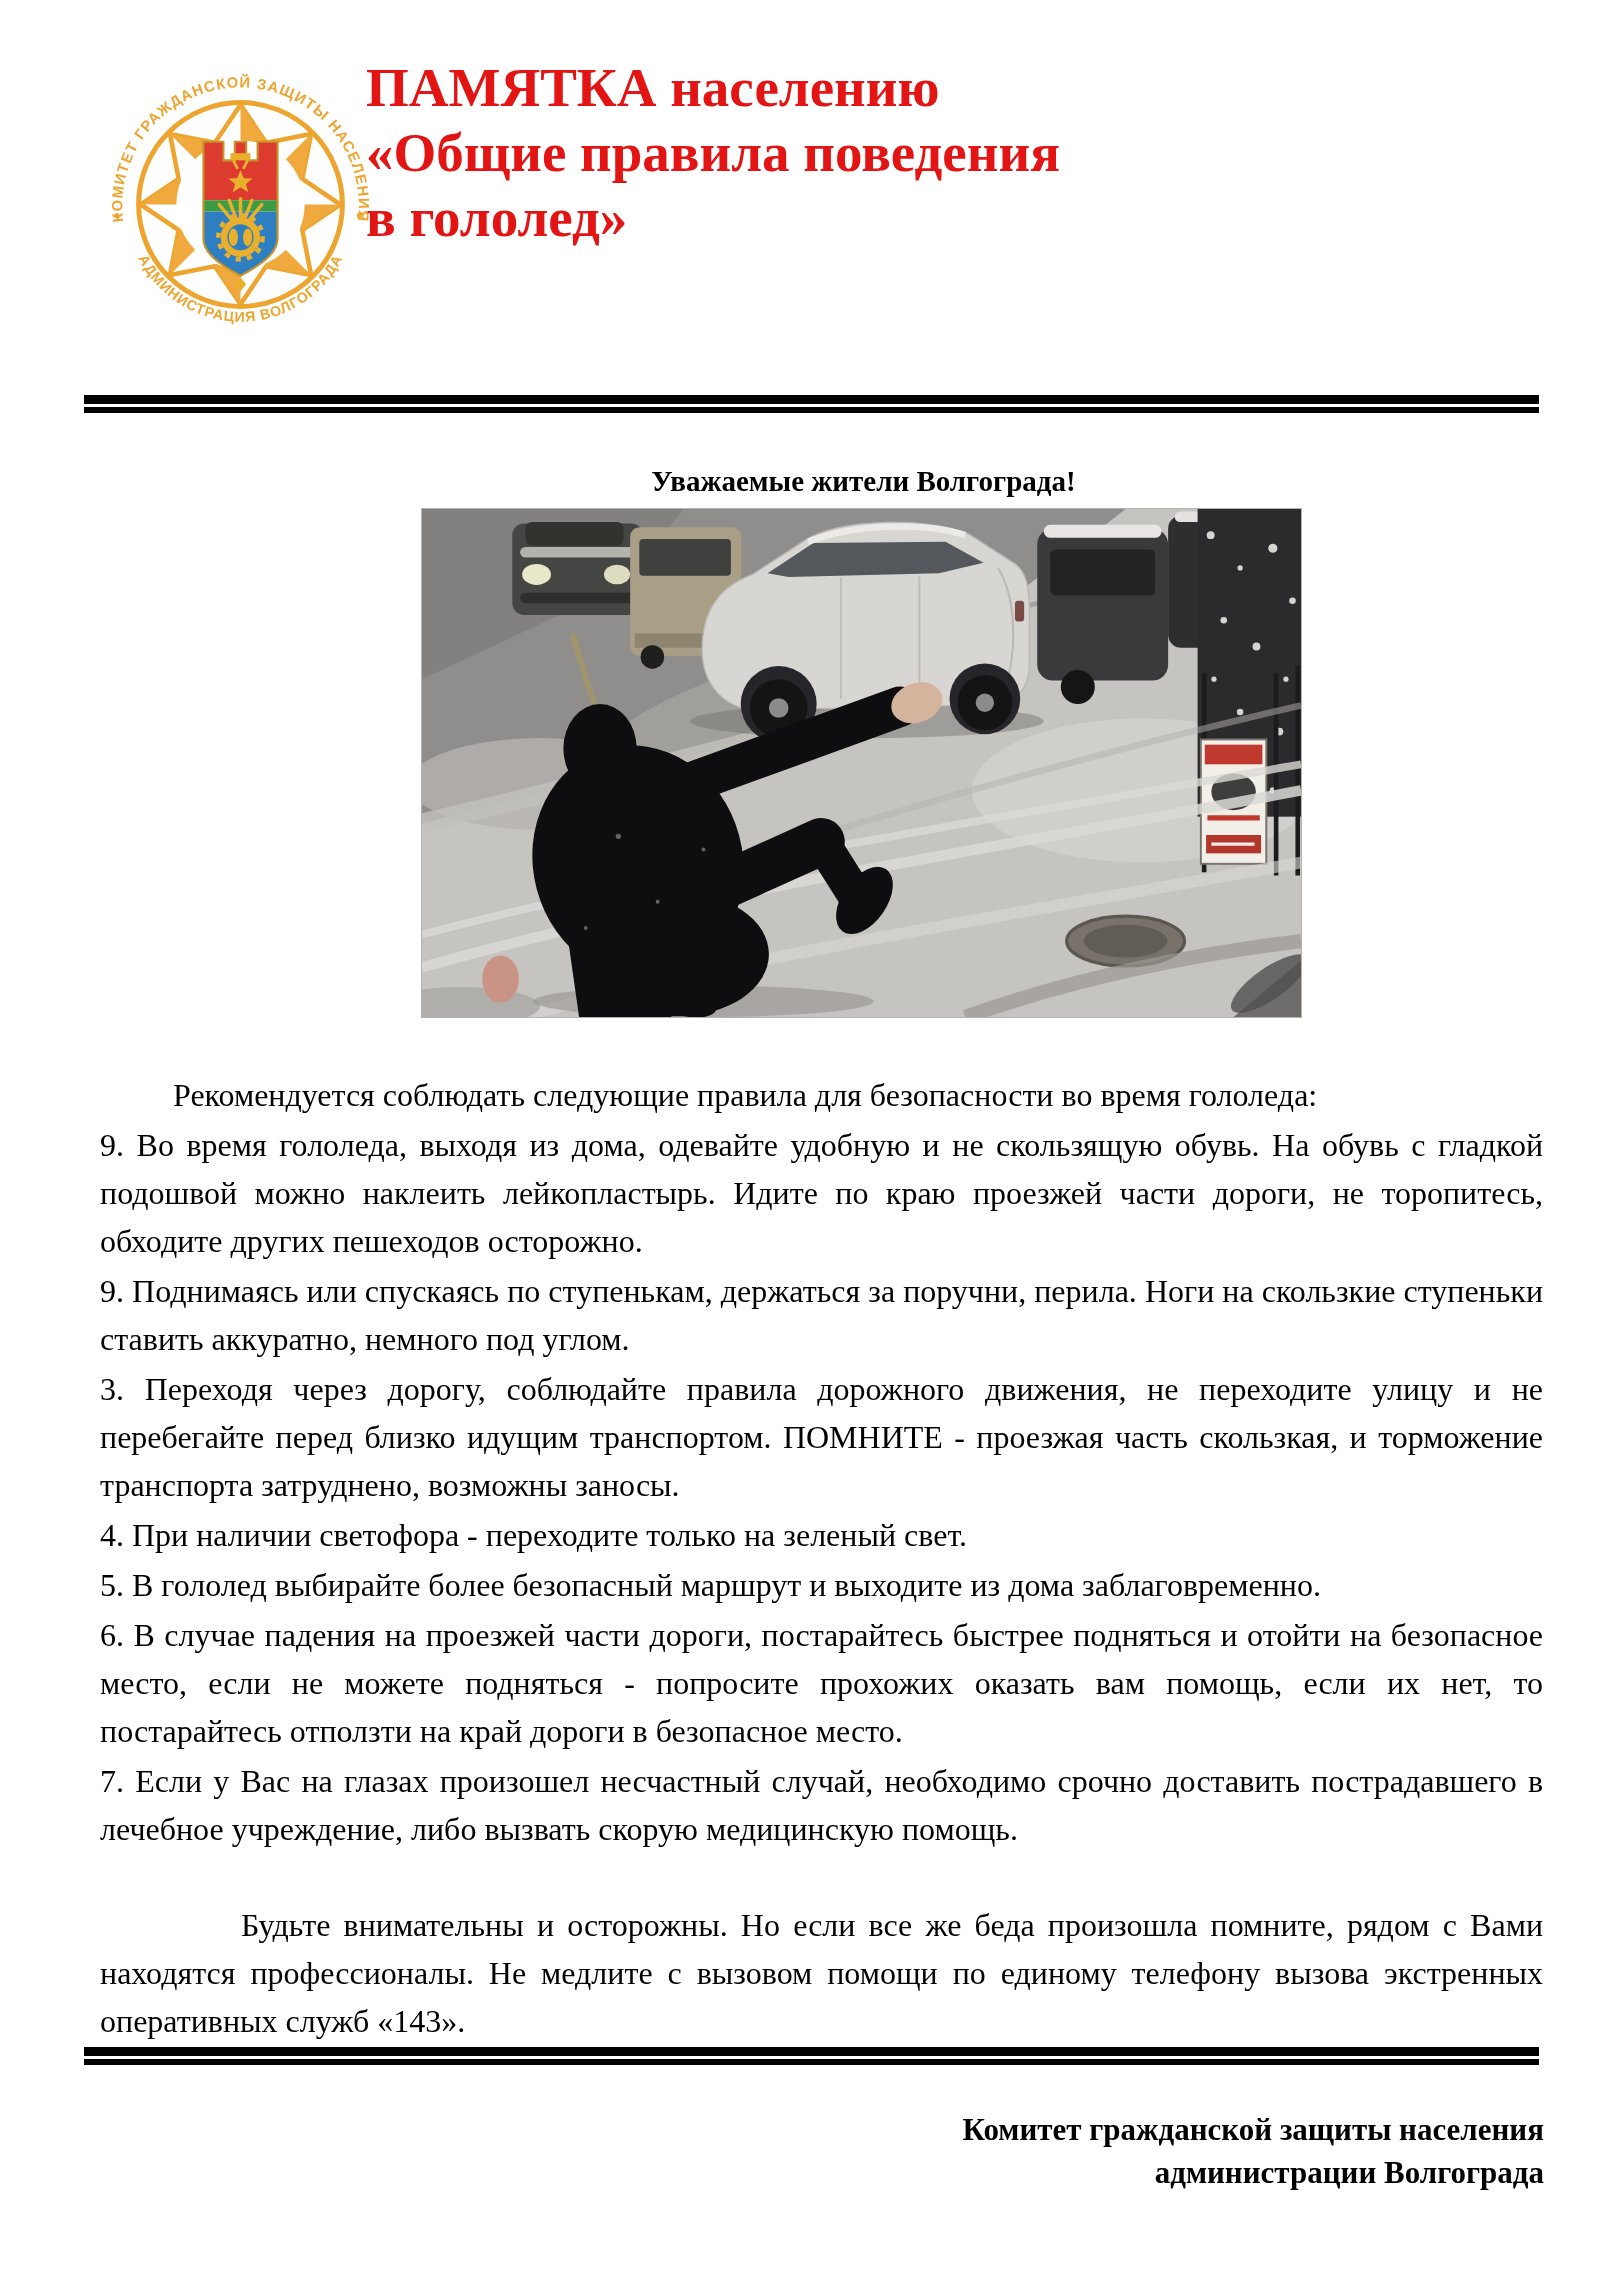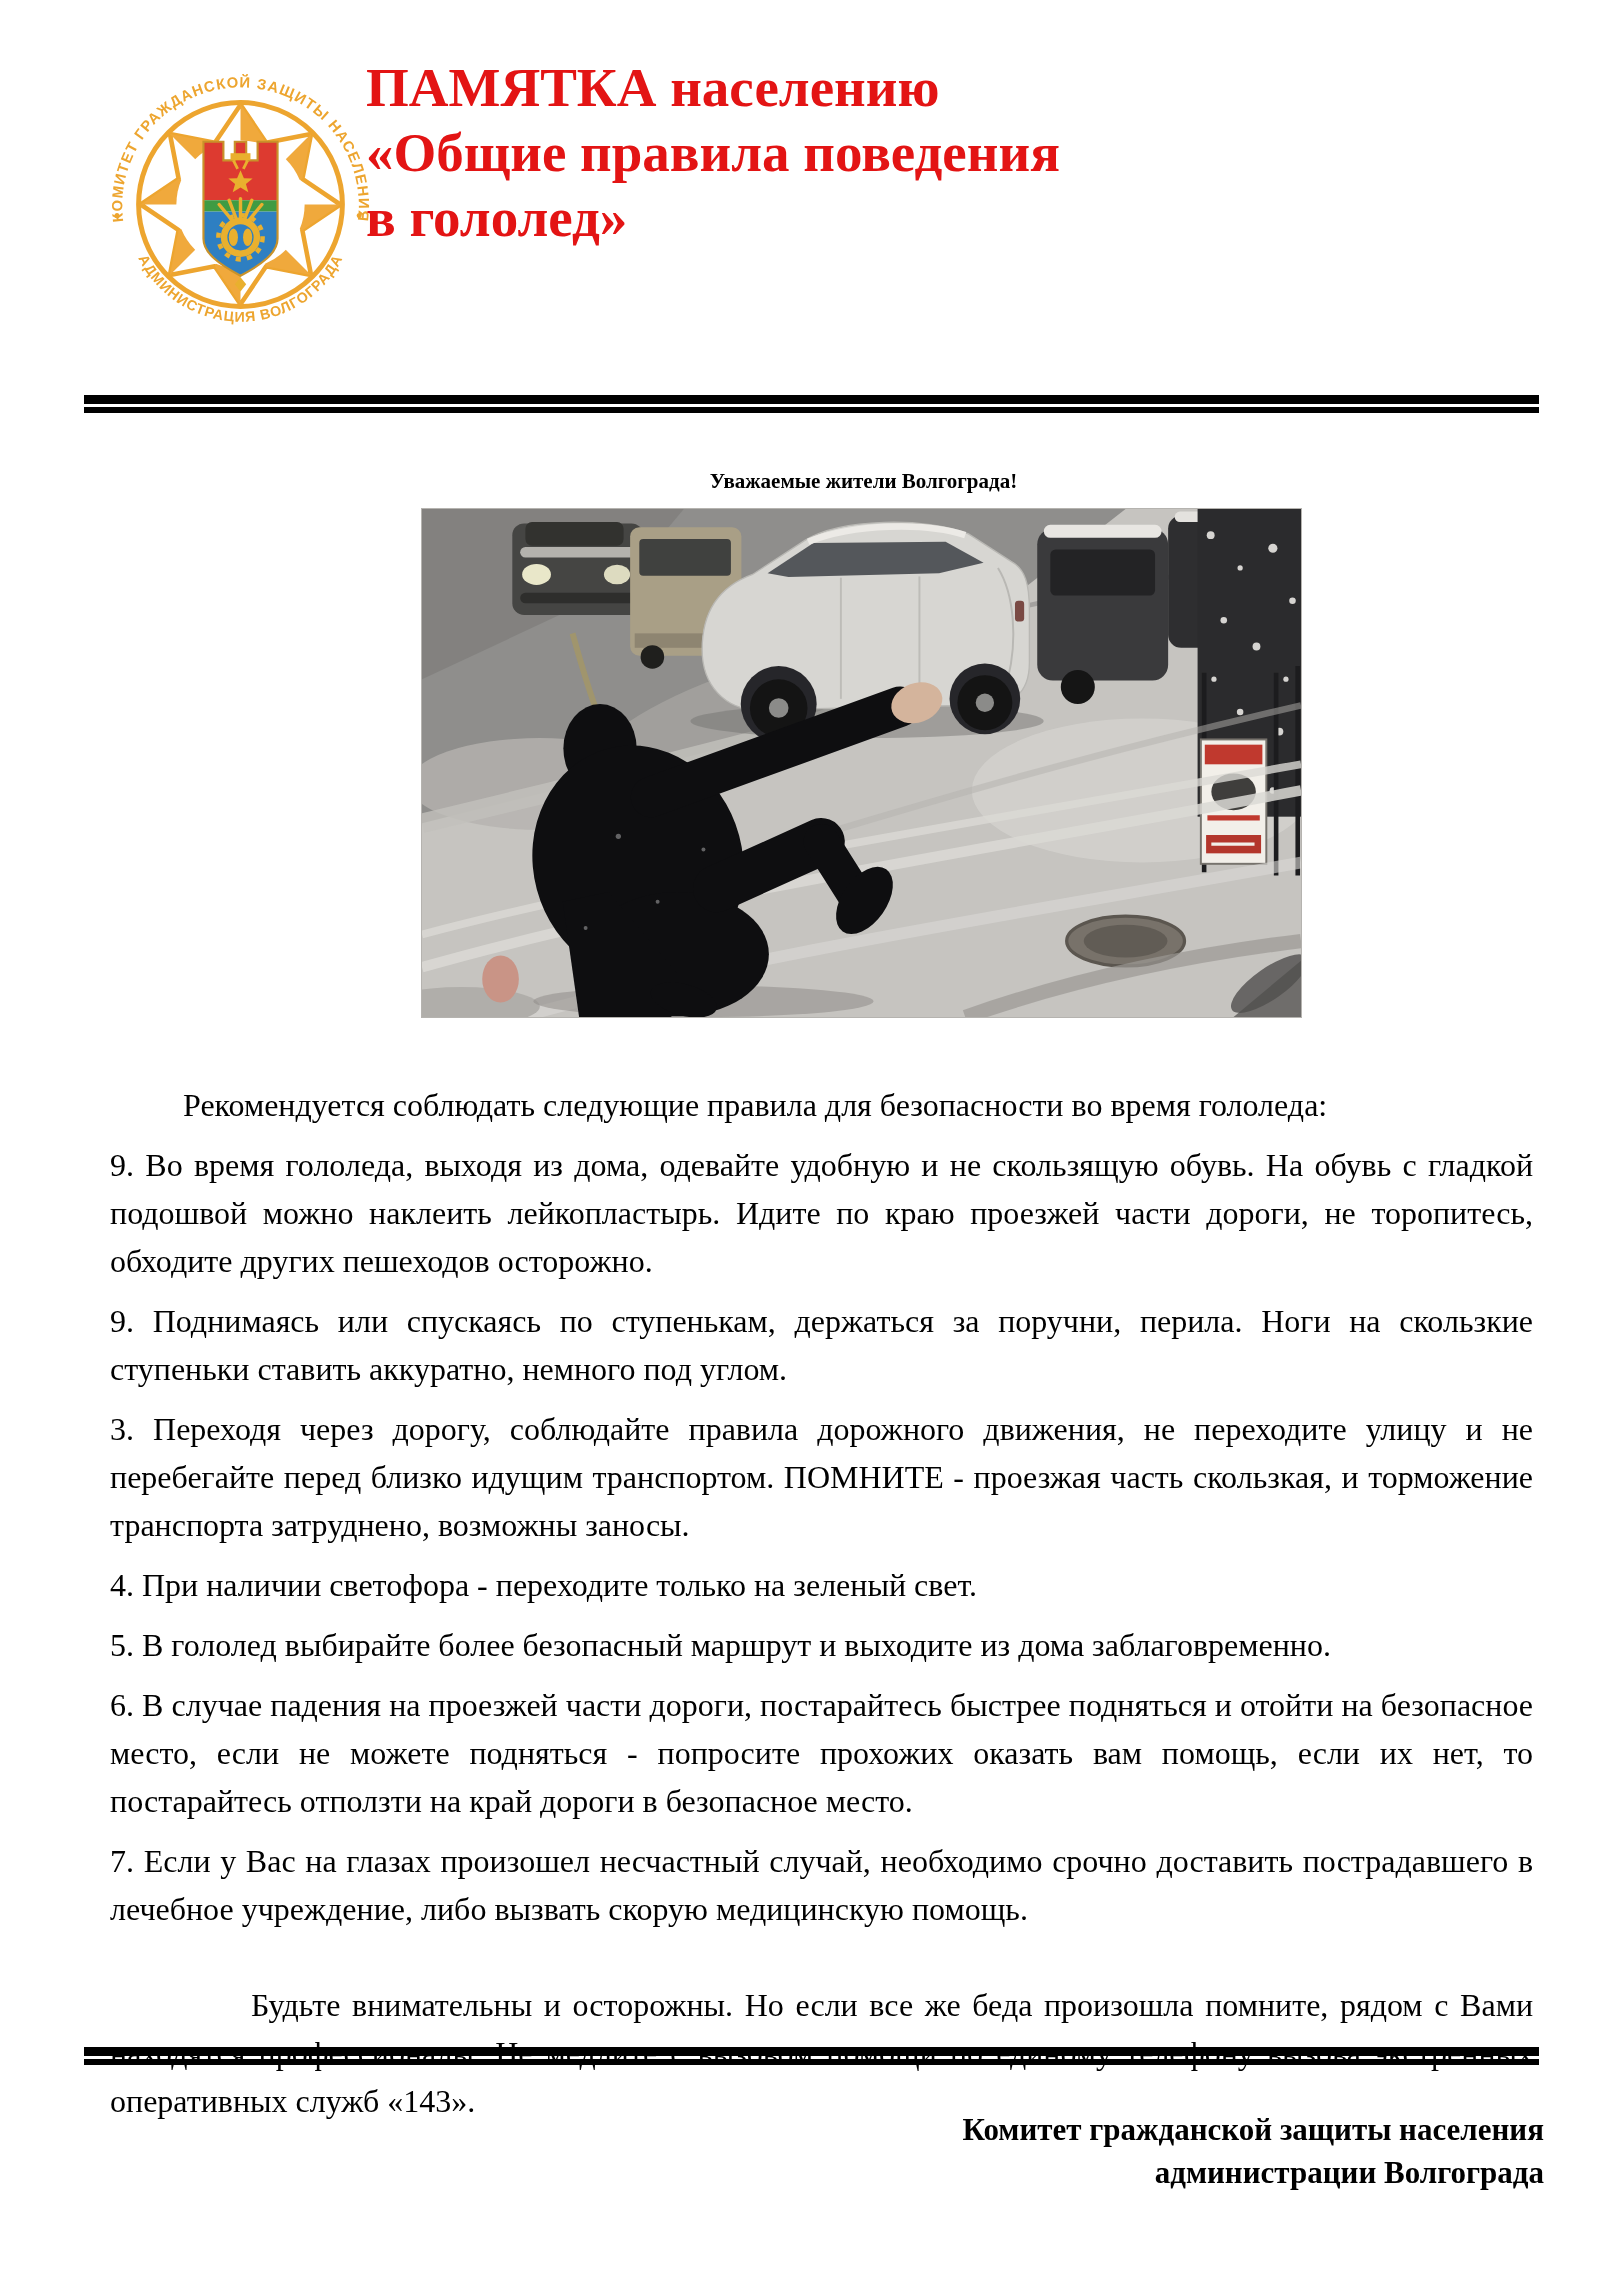--- a/index.html
+++ b/index.html
@@ -23,32 +23,32 @@
   
   .separator{position:absolute;left:84px;width:1455px;}
   .separator .bar-thick{height:8.5px;background:#000;}
   .separator .bar-thin{height:5.2px;background:#000;margin-top:3.9px;}
   .sep-top{top:395px;}
   .sep-bottom{top:2047px;}
   
   .salutation{
     position:absolute;left:98px;top:463px;width:1446px;
     box-sizing:border-box;padding-left:85px;
-    text-align:center;font-weight:bold;font-size:21px;line-height:37px;
+    text-align:center;font-weight:bold;font-size:29px;line-height:37px;
   }
   .photo-wrap{
     position:absolute;left:422px;top:509px;width:879px;height:508px;
     outline:0.7px solid #b5b3af;
   }
   .photo-wrap svg{display:block;}
   .body-text{
     position:absolute;left:98px;top:1069px;width:1447px;
     font-size:32px;line-height:48px;text-align:justify;
   }
-  .body-text p{margin:12px;padding:0;}
+  .body-text p{margin:2px;padding:0;}
   .p-intro{text-indent:73px;}
   .p-closing{text-indent:141px;margin-top:48px !important;}
   
   .footer{
     position:absolute;left:98px;top:2108px;width:1446px;
     text-align:right;font-weight:bold;font-size:31px;line-height:43px;
   }
   .footer span{display:block;}
 </style>
 </head>

